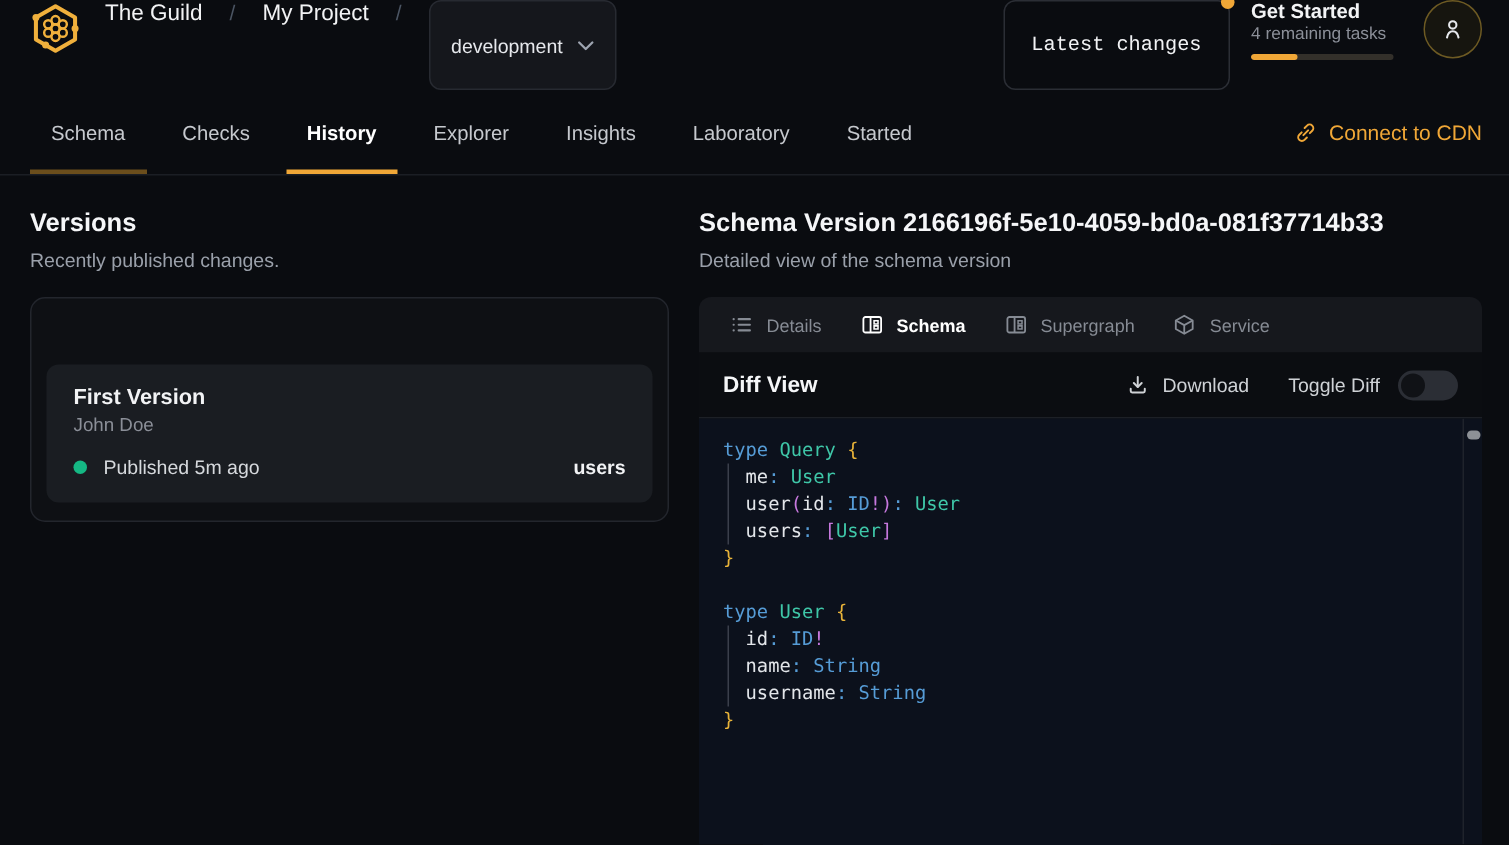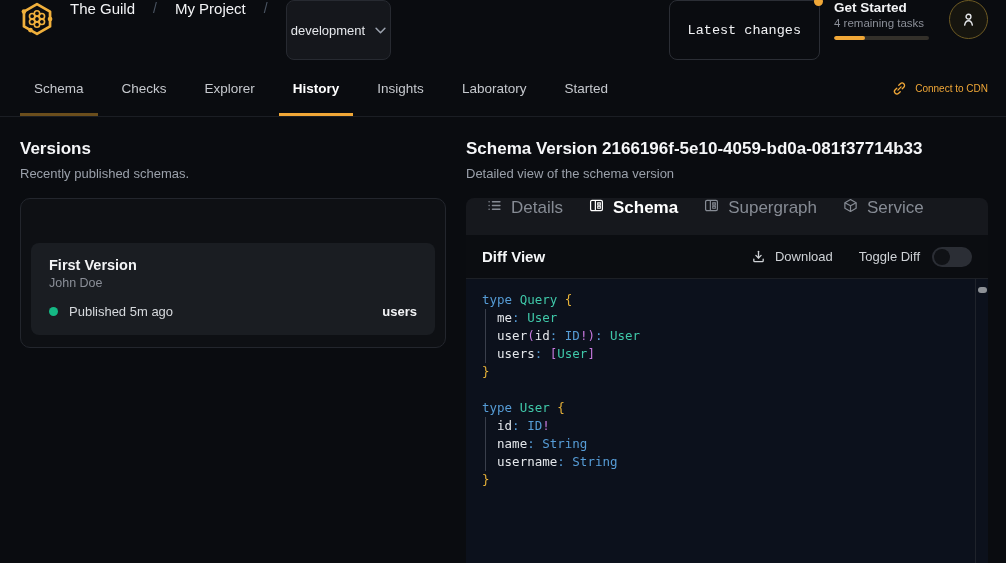--- a/index.html
+++ b/index.html
@@ -15,21 +15,21 @@
   .header {
     height:60px; display:flex; 
     padding:0 18px; gap:14px;
   }
   .logo { width:38px; height:38px; flex:0 0 auto; display:flex; align-items:center; justify-content:center; }
   .brand { font-size:15px; color:#f2f3f5; font-weight:400; }
   .crumb-sep { color:#4b5563; font-size:14px; padding:0 4px; }
   .env-btn {
     display:flex; align-items:center; gap:10px;
     background:#15171c; border:1px solid #272a31; border-radius:8px;
-    padding:9px 4px; color:#e6e8ec; font-size:13px; cursor:pointer;
+    padding:9px 14px; color:#e6e8ec; font-size:13px; cursor:pointer;
   }
   .env-btn .chev { color:#9ca3af; display:flex; }
   .header-spacer { flex:1; }
   .latest-btn {
     position:relative; background:transparent; border:1px solid #2b2e35;
     border-radius:8px; padding:10px 18px; color:#f2f3f5; font-size:13.5px; cursor:pointer;font-family:Liberation Mono, monospace;
   }
   .latest-dot {
     position:absolute; top:-4px; right:-4px; width:9px; height:9px;
     border-radius:50%; background:var(--accent,#f0a737);
@@ -56,21 +56,21 @@
   }
   .nav-tab.active { color:#ffffff; font-weight:600; }
   .nav-tab.active::after, .nav-tab.dim::after {
     content:""; position:absolute; left:2px; right:2px; bottom:0; height:3px;
     background:var(--accent,#f0a737);
   }
   .nav-tab.dim::after { background:var(--accent-dim,#6b4e1c); }
   .nav-spacer { flex:1; }
   .cdn-link {
     display:flex; align-items:center; gap:8px; color:var(--accent,#f0a737);
-    font-size:10px; cursor:pointer;
+    font-size:14px; cursor:pointer;
   }
   
   .main { display:flex; height:446px; padding:22px 18px 0 20px; }
   .left-col { width:426px; flex:0 0 auto; margin-right:20px; }
   .page-h { font-size:17px; font-weight:700; color:#f5f6f8; }
   .page-sub { font-size:13px; color:#9aa0aa; margin-top:7px; }
   .versions-card {
     margin-top:17px; background:#0e1014; border:1px solid #23262d;
     border-radius:10px; padding:44px 10px 12px 10px;
   }
@@ -83,22 +83,22 @@
   .vi-dot { width:9px; height:9px; border-radius:50%; background:var(--green,#15b884); margin-right:11px; }
   .vi-status { font-size:13px; color:#d6d9dd; }
   .vi-service { margin-left:auto; font-size:13px; font-weight:700; color:#f2f3f5; }
   
   .right-col { flex:1; display:flex; flex-direction:column; min-width:0; }
   .detail-tabstrip {
     margin-top:17px; background:#16181d; border-radius:8px 8px 0 0;
     height:37px; display:flex; align-items:center; padding:0 8px; flex:0 0 auto;
   }
   .detail-tab {
-    display:flex; align-items:flex-start; gap:9px; padding:0 13px;
-    color:#868b94; font-size:17px; height:100%; cursor:pointer;
+    display:flex; align-items:center; gap:9px; padding:0 13px;
+    color:#868b94; font-size:12px; height:100%; cursor:pointer;
   }
   .detail-tab.active { color:#ffffff; font-weight:600; }
   .diff-header {
     height:44px; display:flex; align-items:center; padding:0 16px;
     background:#0b0d11; border-bottom:1px solid #1d2026; flex:0 0 auto;
   }
   .diff-title { font-size:15px; font-weight:700; color:#f5f6f8; }
   .diff-actions { margin-left:auto; display:flex; align-items:center; gap:26px; }
   .download-btn { display:flex; align-items:center; gap:9px; color:#cfd2d6; font-size:13px; cursor:pointer; }
   .toggle-wrap { display:flex; align-items:center; gap:12px; }
@@ -196,25 +196,25 @@
 </div>
 
 <div class="navbar">
   <div class="nav-tabs">
       <div class="nav-tab dim">
         <span>Schema</span>
       </div>
       <div class="nav-tab">
         <span>Checks</span>
       </div>
-      <div class="nav-tab">
-        <span>Explorer</span>
-      </div>
       <div class="nav-tab active">
         <span>History</span>
+      </div>
+      <div class="nav-tab">
+        <span>Explorer</span>
       </div>
       <div class="nav-tab">
         <span>Insights</span>
       </div>
       <div class="nav-tab">
         <span>Laboratory</span>
       </div>
       <div class="nav-tab">
         <span>Started</span>
       </div>
@@ -229,21 +229,21 @@
       </svg>
     </span>
     <span>Connect to CDN</span>
   </div>
 </div>
 
 <div class="main">
 
   <div class="left-col">
     <div class="page-h">Versions</div>
-    <div class="page-sub">Recently published schemas.</div>
+    <div class="page-sub">Recently published changes.</div>
     <div class="versions-card">
       <div class="version-item">
         <div class="vi-name">First Version</div>
         <div class="vi-author">John Doe</div>
         <div class="vi-row">
           <span class="vi-dot"></span>
           <span class="vi-status">Published 5m ago</span>
           <span class="vi-service">users</span>
         </div>
       </div>

